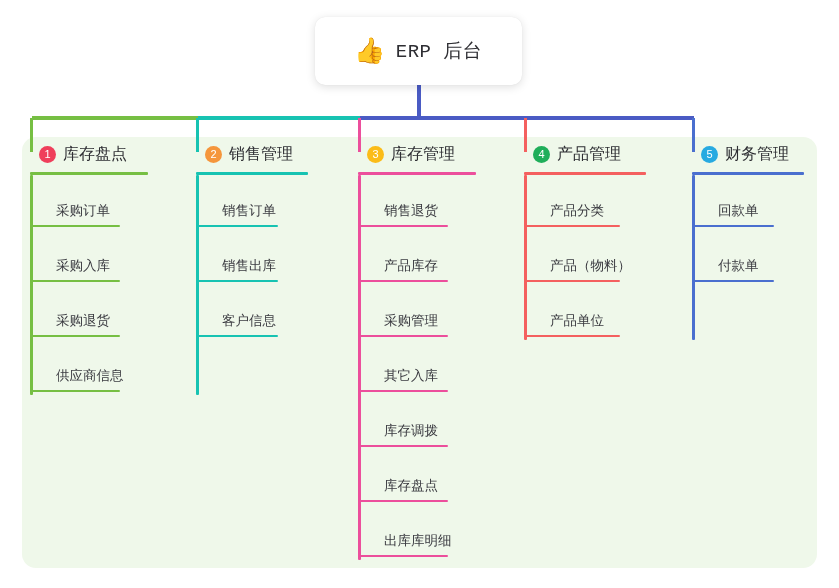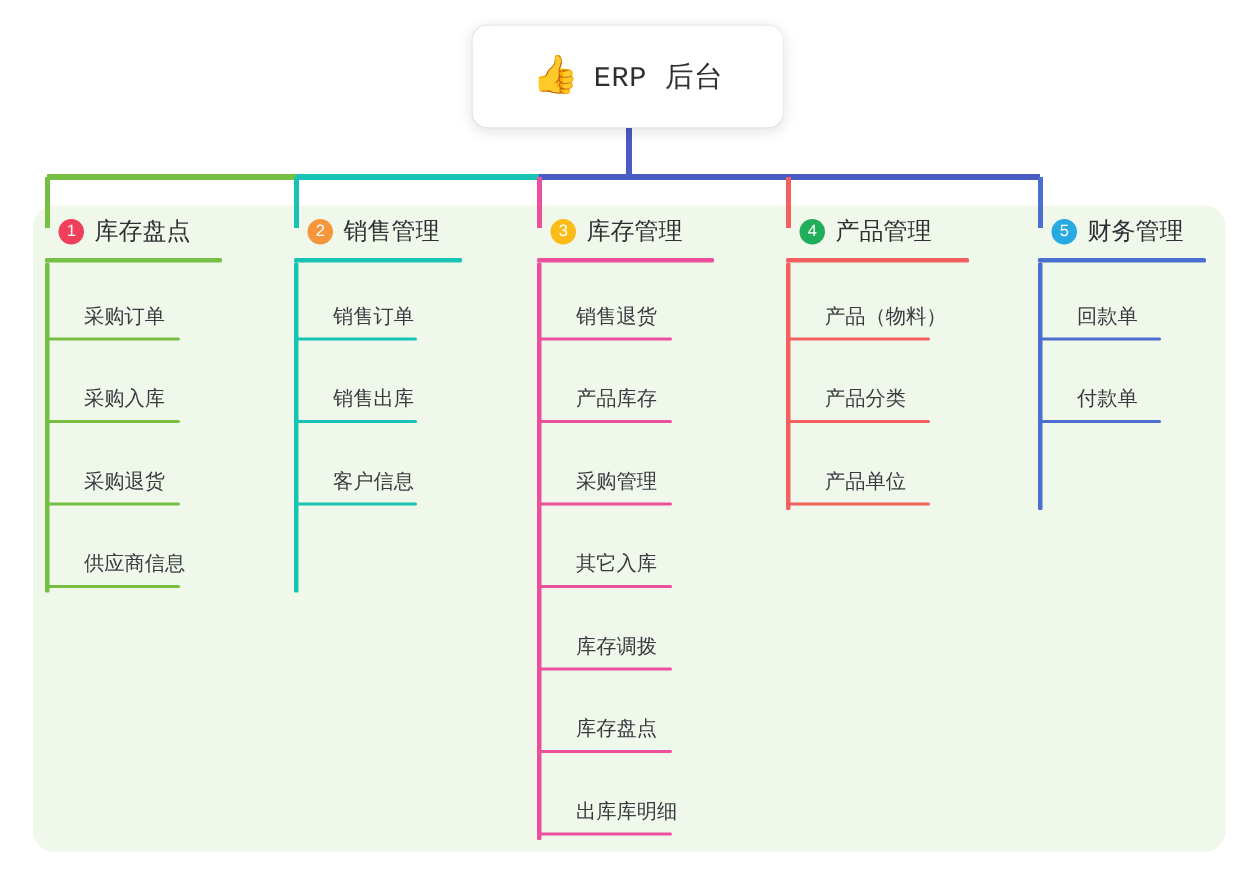--- a/index.html
+++ b/index.html
@@ -254,25 +254,25 @@
       </div>
       <div class="col" style="left: 524px;">
         <div class="col-head">
           <span class="badge" style="background: rgb(31, 174, 90);">4</span>
           <span class="col-head-label">产品管理</span>
         </div>
         <div class="col-head-rule" style="width: 122px; background: rgb(244, 96, 95);"></div>
         <div class="leaf-list">
           <div class="leaf-spine" style="background: rgb(244, 96, 95); height: 165px;"></div>
           <div class="leaf">
+            <span class="leaf-label">产品分类</span>
+            <div class="leaf-rule" style="width: 96px; background: rgb(244, 96, 95);"></div>
+          </div>
+          <div class="leaf">
             <span class="leaf-label">产品（物料）</span>
-            <div class="leaf-rule" style="width: 96px; background: rgb(244, 96, 95);"></div>
-          </div>
-          <div class="leaf">
-            <span class="leaf-label">产品分类</span>
             <div class="leaf-rule" style="width: 96px; background: rgb(244, 96, 95);"></div>
           </div>
           <div class="leaf">
             <span class="leaf-label">产品单位</span>
             <div class="leaf-rule" style="width: 96px; background: rgb(244, 96, 95);"></div>
           </div>
         </div>
       </div>
       <div class="col" style="left: 692px;">
         <div class="col-head">

